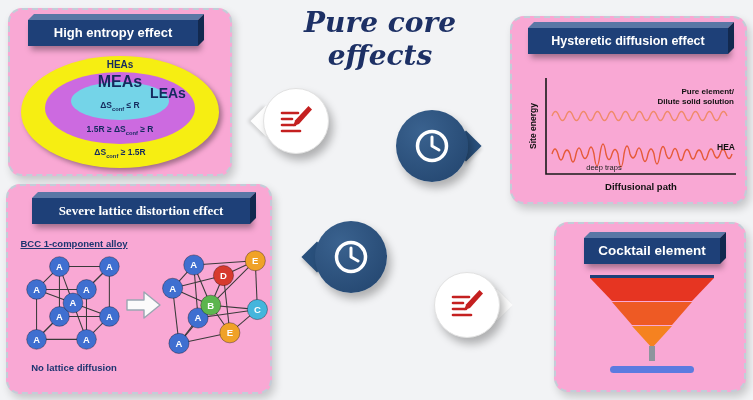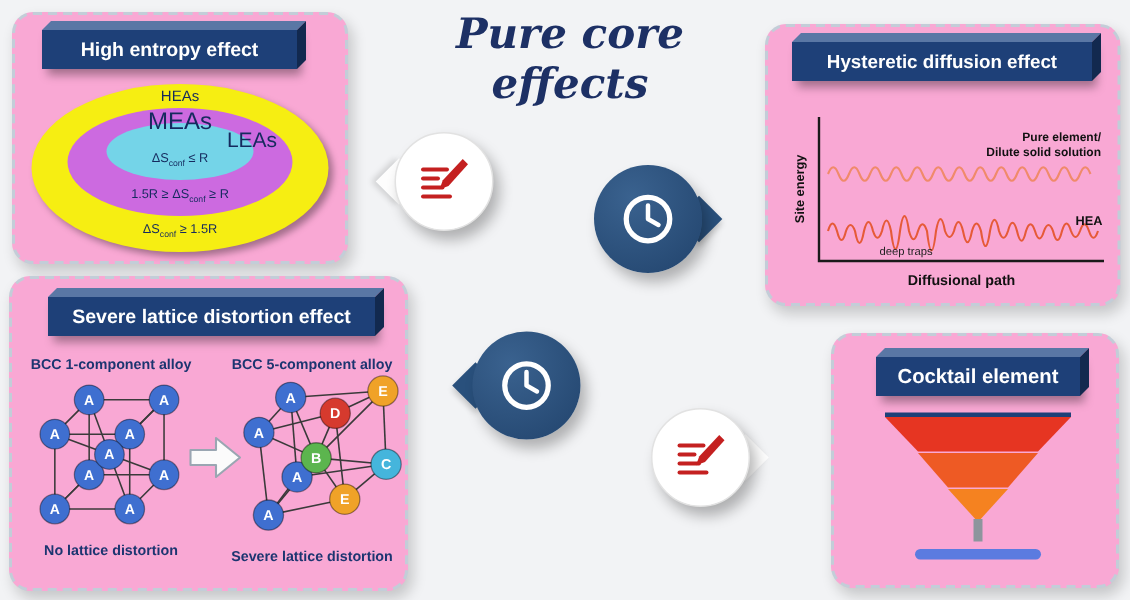--- a/index.html
+++ b/index.html
@@ -15,21 +15,21 @@
     box-shadow:3px 5px 9px rgba(0,0,0,.18);}
 
   .banner{position:absolute;background:#1e4078;color:#fff;font-weight:bold;text-align:center;
     height:26px;line-height:26px;font-size:13px;box-shadow:3px 4px 6px rgba(0,0,0,.35);white-space:nowrap;}
   .banner::before{content:"";position:absolute;left:0;top:-6px;width:100%;height:6px;
     background:#5a77a5;transform:skewX(-45deg);transform-origin:bottom left;}
   .banner::after{content:"";position:absolute;right:-6px;top:0;width:6px;height:100%;
     background:#12294f;transform:skewY(-45deg);transform-origin:top left;}
 
   .ellipse{position:absolute;border-radius:50%;}
-  .vlabel{position:absolute;left:0;width:100%;text-align:center;color:#152a5e;font-weight:normal;}
+  .vlabel{position:absolute;left:0;width:100%;text-align:center;color:#152a5e;font-weight:bold;}
   sub{font-size:68%;}
 
   .subtitle,.caption{position:absolute;text-align:center;color:#1c3570;font-weight:bold;font-size:9.5px;}
 
   .bubble{position:absolute;border-radius:50%;display:flex;align-items:center;justify-content:center;
     box-shadow:4px 6px 9px rgba(0,0,0,.28);}
   .bubble.white{background:#fff;border:1px solid #e2e2e2;}
   .bubble.navy{background:radial-gradient(circle at 35% 30%, #3a628f, #21436c);}
   .tail{position:absolute;width:22px;height:22px;transform:rotate(45deg);z-index:-1;}
   .tail.left{left:-9px;top:calc(50% - 11px);}
@@ -68,23 +68,22 @@
       <path d="M36 52 q3.5 -9 7 0 t7 0 t7 0 t7 0 t7 0 t7 0 t7 0 t7 0 t7 0 t7 0 t7 0 t7 0 t7 0 t7 0 t7 0 t7 0 t7 0 t7 0 t7 0 t7 0 t7 0 t7 0 t7 0 t7 0 t7 0" fill="none" stroke="#f08a6a" stroke-width="1.4"></path>
       <path d="M36 90 q3 -10 6 0 q3 12 6 0 q3 -8 6 0 q3 16 6 0 q3 -12 6 0 q3 9 6 0 q3 -14 6 0 q3 24 6 0 q3 -20 6 0 q3 11 6 0 q3 -9 6 0 q3 26 6 0 q3 -16 6 0 q3 8 6 0 q3 -12 6 0 q3 15 6 0 q3 -10 6 0 q3 20 6 0 q3 -15 6 0 q3 9 6 0 q3 -11 6 0 q3 13 6 0 q3 -9 6 0 q3 10 6 0 q3 -8 6 0 q3 12 6 0 q3 -10 6 0 q3 8 6 0 q3 -9 6 0 q3 9 6 0" fill="none" stroke="#e65a38" stroke-width="1.4"></path>
       <text x="218" y="30" text-anchor="end" font-size="8" font-weight="bold" fill="#111">Pure element/</text>
       <text x="218" y="40" text-anchor="end" font-size="8" font-weight="bold" fill="#111">Dilute solid solution</text>
       <text x="219" y="86" text-anchor="end" font-size="8.5" font-weight="bold" fill="#111">HEA</text>
       <text x="88" y="106" text-anchor="middle" font-size="7.5" fill="#222">deep traps</text>
     </svg>
   </div>
 
   <div class="panel" style="left:6px;top:184px;width:266px;height:210px;">
-    <div class="banner" style="left:24px;top:12px;width:218px;">Severe lattice distortion effect</div>
-    <div class="subtitle" style="left:4px;top:52px;width:124px;">BCC 1-component alloy</div>
-    <div class="subtitle" style="left:138px;top:52px;width:124px;">BCC 5-component alloy</div>
+    <div class="banner" style="left:24px;top:12px;width:218px;font-family:Liberation Serif, serif;">Severe lattice distortion effect</div>
+    <div class="subtitle" style="left:4px;top:52px;width:124px;text-decoration:underline;">BCC 1-component alloy</div>
     <svg id="lattice-left" style="position:absolute;left:14px;top:66px;" width="104" height="104" viewBox="0 0 100 100">
         <line x1="36" y1="14" x2="84" y2="14" stroke="#3a3a3a" stroke-width="1"></line>
         <line x1="36" y1="14" x2="36" y2="62" stroke="#3a3a3a" stroke-width="1"></line>
         <line x1="84" y1="14" x2="84" y2="62" stroke="#3a3a3a" stroke-width="1"></line>
         <line x1="36" y1="62" x2="84" y2="62" stroke="#3a3a3a" stroke-width="1"></line>
         <line x1="14" y1="36" x2="62" y2="36" stroke="#3a3a3a" stroke-width="1"></line>
         <line x1="14" y1="36" x2="14" y2="84" stroke="#3a3a3a" stroke-width="1"></line>
         <line x1="62" y1="36" x2="62" y2="84" stroke="#3a3a3a" stroke-width="1"></line>
         <line x1="14" y1="84" x2="62" y2="84" stroke="#3a3a3a" stroke-width="1"></line>
         <line x1="36" y1="14" x2="14" y2="36" stroke="#3a3a3a" stroke-width="1"></line>
@@ -154,22 +153,21 @@
         <text x="10" y="41.2" text-anchor="middle" font-size="9" font-weight="bold" fill="#fff">A</text>
         <circle cx="58" cy="26" r="9.5" fill="#d63a2e" stroke="rgba(0,0,0,.4)" stroke-width=".8"></circle>
         <text x="58" y="29.2" text-anchor="middle" font-size="9" font-weight="bold" fill="#fff">D</text>
         <circle cx="16" cy="90" r="9.5" fill="#3f6fd0" stroke="rgba(0,0,0,.4)" stroke-width=".8"></circle>
         <text x="16" y="93.2" text-anchor="middle" font-size="9" font-weight="bold" fill="#fff">A</text>
         <circle cx="64" cy="80" r="9.5" fill="#f0a228" stroke="rgba(0,0,0,.4)" stroke-width=".8"></circle>
         <text x="64" y="83.2" text-anchor="middle" font-size="9" font-weight="bold" fill="#fff">E</text>
         <circle cx="46" cy="54" r="9.5" fill="#5cb54e" stroke="rgba(0,0,0,.4)" stroke-width=".8"></circle>
         <text x="46" y="57.2" text-anchor="middle" font-size="9" font-weight="bold" fill="#fff">B</text>
       </svg>
-    <div class="caption" style="left:4px;top:176px;width:124px;">No lattice distortion</div>
-    <div class="caption" style="left:138px;top:180px;width:124px;">Severe lattice distortion</div>
+    <div class="caption" style="left:4px;top:176px;width:124px;">No lattice diffusion</div>
   </div>
 
   <div class="panel" style="left:554px;top:222px;width:192px;height:170px;">
     <div class="banner" style="left:28px;top:14px;width:136px;font-size:13.5px;">Cocktail element</div>
     <svg style="position:absolute;left:26px;top:50px;" width="140" height="112" viewBox="0 0 140 112">
       <line x1="8" y1="2.5" x2="132" y2="2.5" stroke="#1e4078" stroke-width="3"></line>
       <polygon points="8,4 132,4 110,27 30,27" fill="#e63522"></polygon>
       <polygon points="30,28 110,28 90,51 50,51" fill="#ee5a24"></polygon>
       <polygon points="50,52 90,52 70,74" fill="#f58220"></polygon>
       <rect x="67" y="72" width="6" height="15" fill="#8d959d"></rect>

